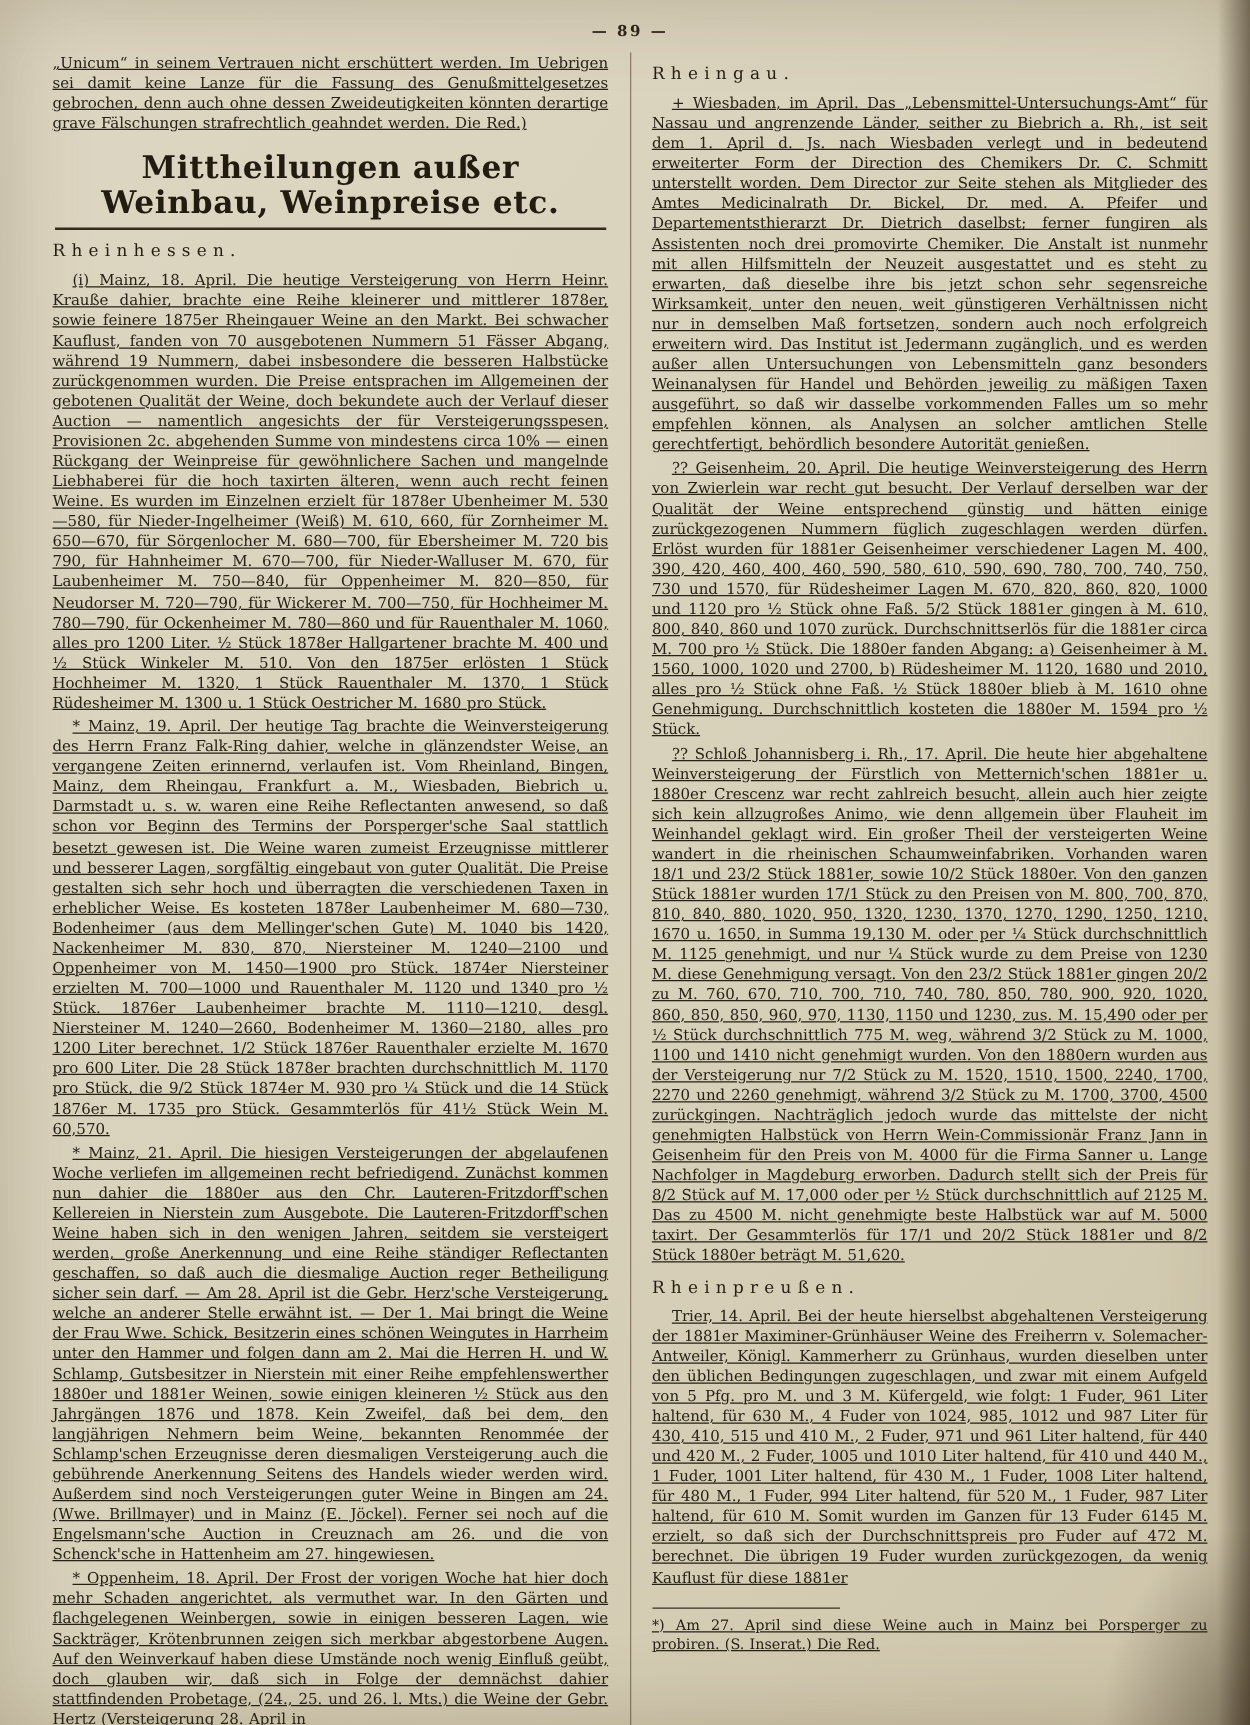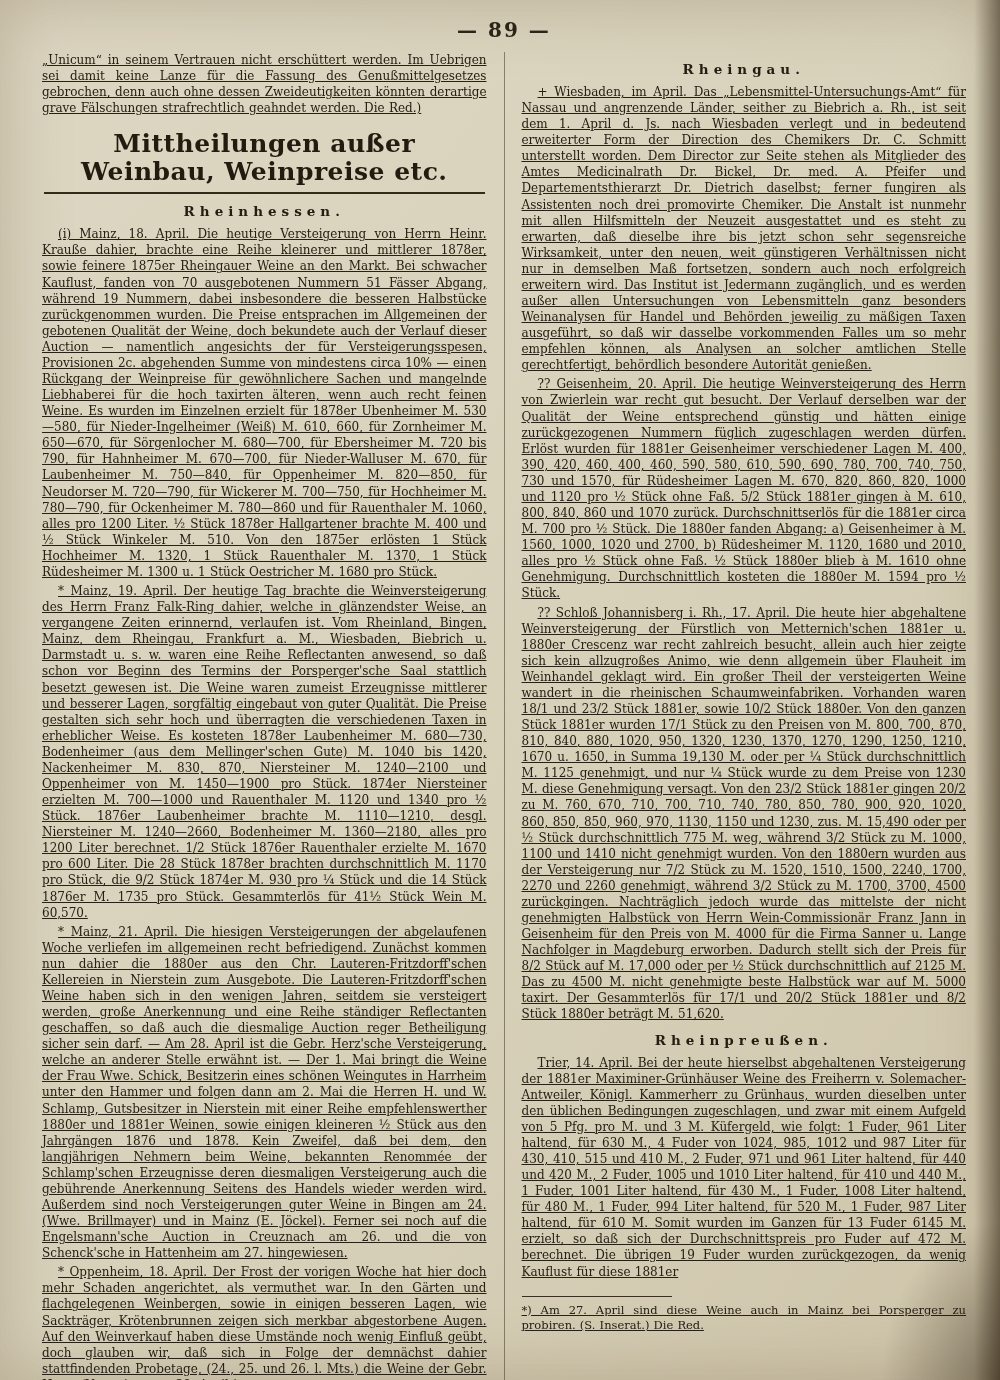--- a/index.html
+++ b/index.html
@@ -13,21 +13,21 @@
     width: 1000px; height: 1380px;
     box-sizing: border-box;
     padding: 16px 34px 24px 42px;
     background: linear-gradient(125deg, #ddd6c2 0%, #d8d1ba 55%, #cec5aa 100%);
     color: #262015;
     overflow: hidden;
     box-shadow: inset 0 0 70px rgba(92, 72, 40, 0.28);
   }
   .page-number {
     text-align: center;
-    font-size: 20px;
+    font-size: 12px;
     font-weight: bold;
     letter-spacing: 2px;
     margin: 2px 0 10px;
     color: #2c2416;
   }
   .columns { display: flex; align-items: stretch; }
   .col { flex: 1 1 0; min-width: 0; }
   .col-left { padding-right: 17px; }
   .col-right {
     border-left: 1px solid rgba(72, 56, 34, 0.55);
@@ -49,22 +49,22 @@
     text-align: center;
     margin: 14px 2px 4px;
     padding-bottom: 7px;
     border-bottom: 2px solid #342a1a;
     letter-spacing: 0.5px;
     line-height: 1.1;
     color: #221b10;
   }
   .region-heading {
     font-size: 13.5px;
-    font-weight: bold;
-    text-align: center;
+    font-weight: normal;
+    text-align: left;
     letter-spacing: 5px;
     margin: 9px 0 7px;
     color: #241d11;
   }
   .footnote-rule {
     width: 150px;
     border: 0;
     border-top: 1px solid #3a2f1f;
     margin: 16px 0 6px 0;
   }

